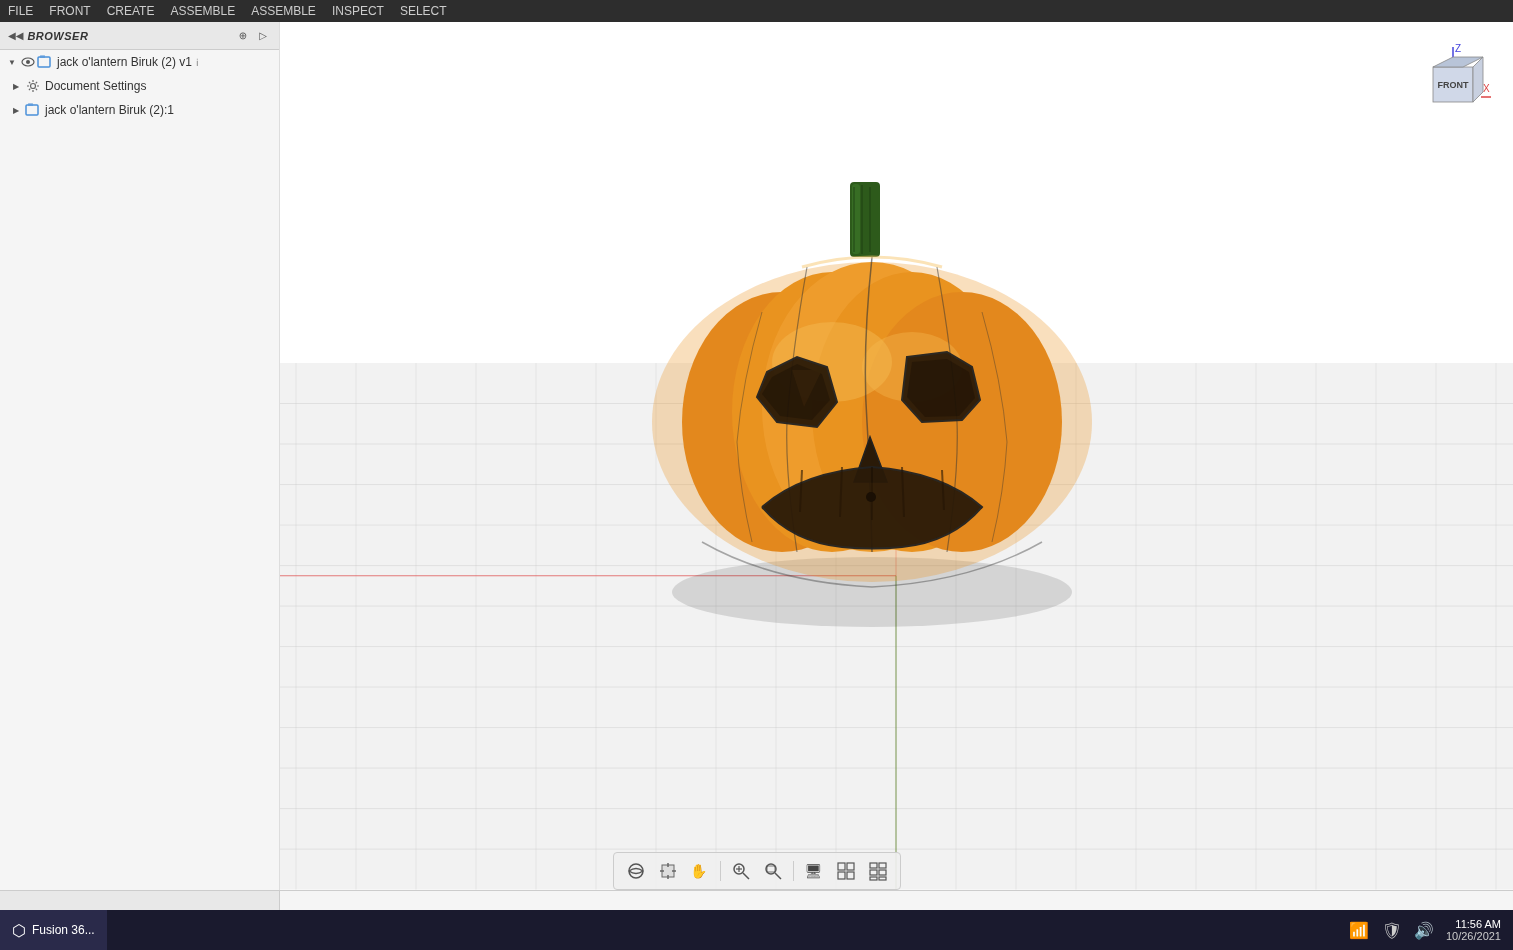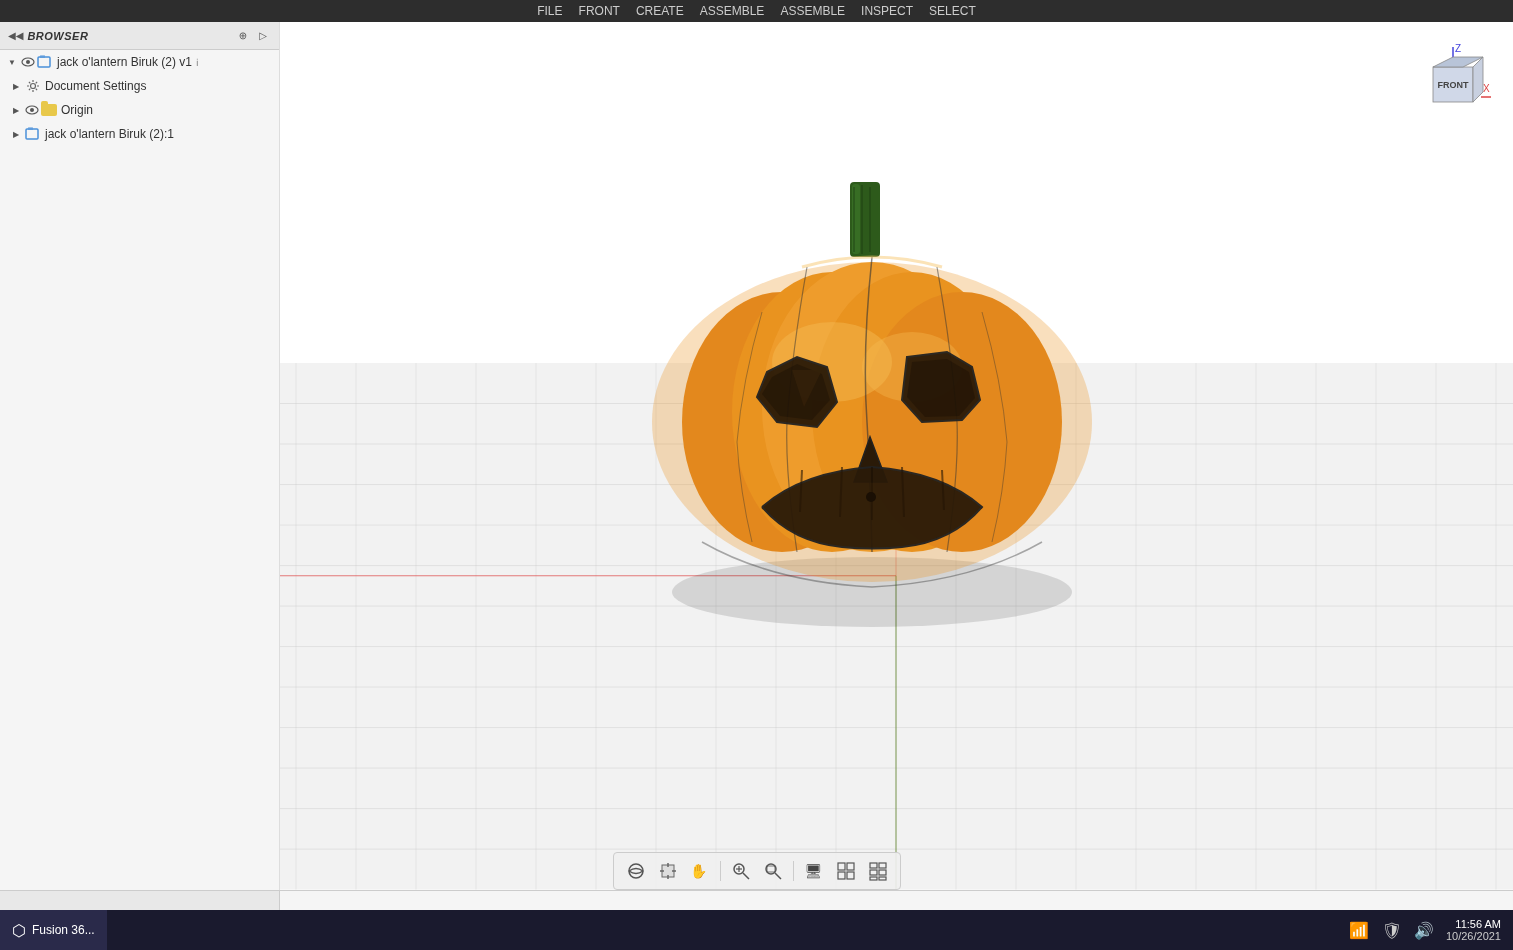--- a/index.html
+++ b/index.html
@@ -18,21 +18,20 @@
       top: 0;
       left: 0;
       right: 0;
       height: 22px;
       background: #2d2d2d;
       display: flex;
       align-items: center;
       padding: 0 8px;
       gap: 16px;
       z-index: 100;
-      justify-content: center;
     }
     .menu-item {
       color: #ccc;
       font-size: 12px;
       cursor: pointer;
     }
 
     
     .main-layout {
       position: absolute;
@@ -384,33 +383,20 @@
       <span class="tree-icon">
         <svg width="14" height="14" viewBox="0 0 14 14">
           <circle cx="7" cy="7" r="2.5" fill="none" stroke="#666" stroke-width="1.2"></circle>
           <path d="M7 1v2M7 11v2M1 7h2M11 7h2M2.9 2.9l1.4 1.4M9.7 9.7l1.4 1.4M2.9 11.1l1.4-1.4M9.7 4.3l1.4-1.4" stroke="#666" stroke-width="1.2"></path>
         </svg>
       </span>
       <span class="tree-label">Document Settings</span>
     </div>
 
 
-    <div class="tree-item indent-1">
-      <span class="tree-arrow arrow-right"></span>
-      <span class="tree-eye">
-        <svg width="14" height="10" viewBox="0 0 14 10">
-          <ellipse cx="7" cy="5" rx="6" ry="4" fill="none" stroke="#555" stroke-width="1.2"></ellipse>
-          <circle cx="7" cy="5" r="2" fill="#555"></circle>
-        </svg>
-      </span>
-      <span class="tree-icon">
-        <div class="icon-folder-yellow"></div>
-      </span>
-      <span class="tree-label">Origin</span>
-    </div>
 
     <div class="tree-item indent-1">
       <span class="tree-arrow arrow-right"></span>
       <span class="tree-icon">
         <svg width="16" height="16" viewBox="0 0 16 16">
           <rect x="1" y="3" width="12" height="10" rx="1" fill="none" stroke="#4a90d9" stroke-width="1.5"></rect>
           <rect x="3" y="1" width="5" height="3" rx="0.5" fill="#4a90d9" opacity="0.5"></rect>
         </svg>
       </span>
       <span class="tree-label">jack o'lantern Biruk (2):1</span>

